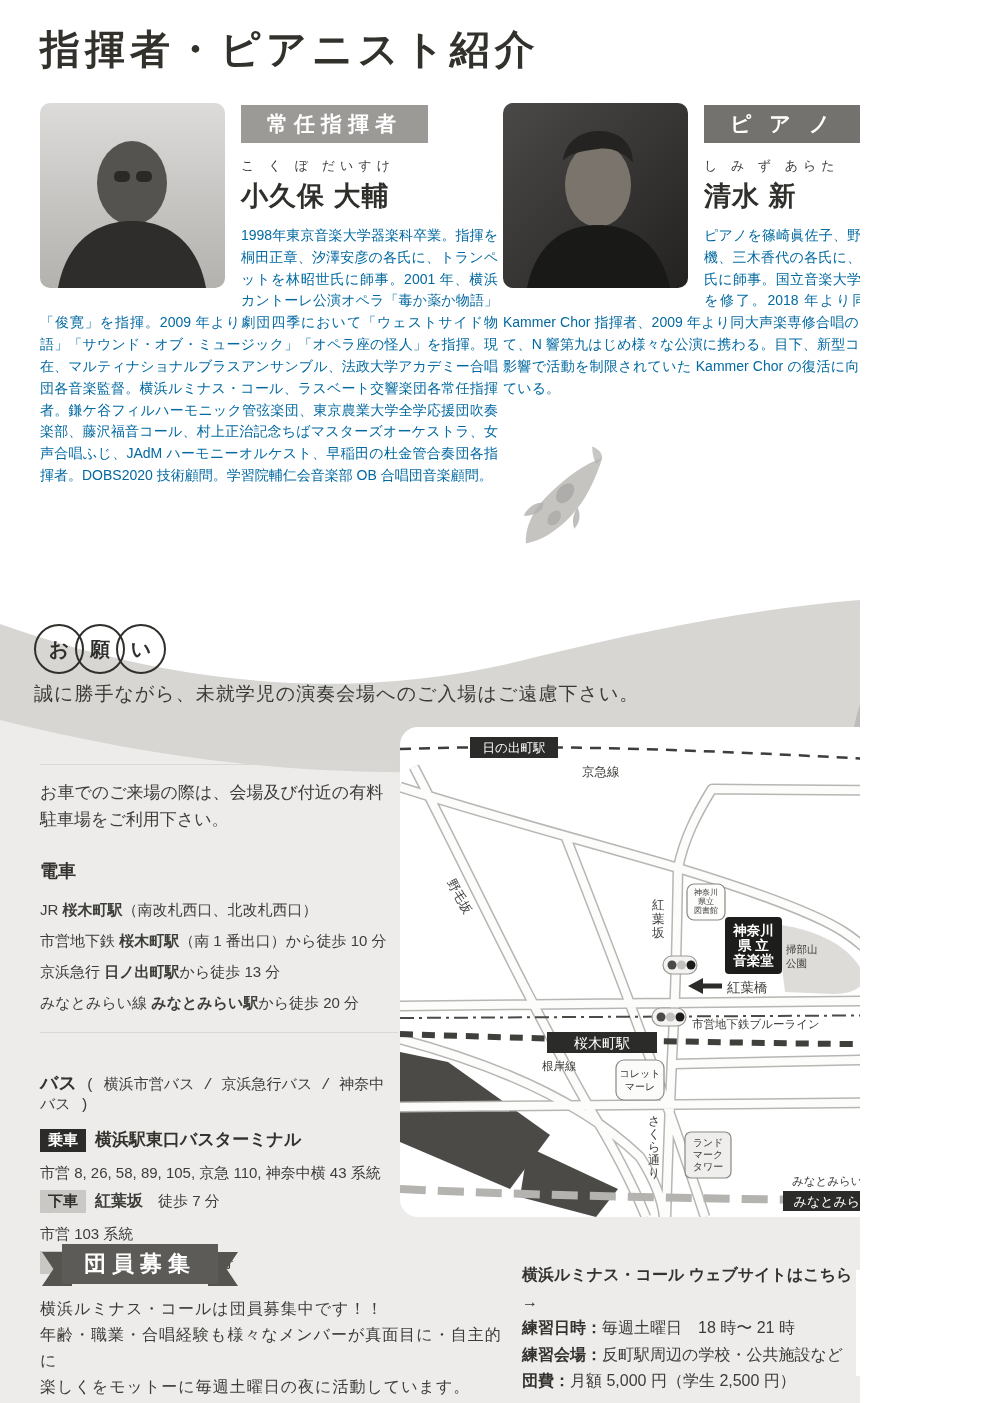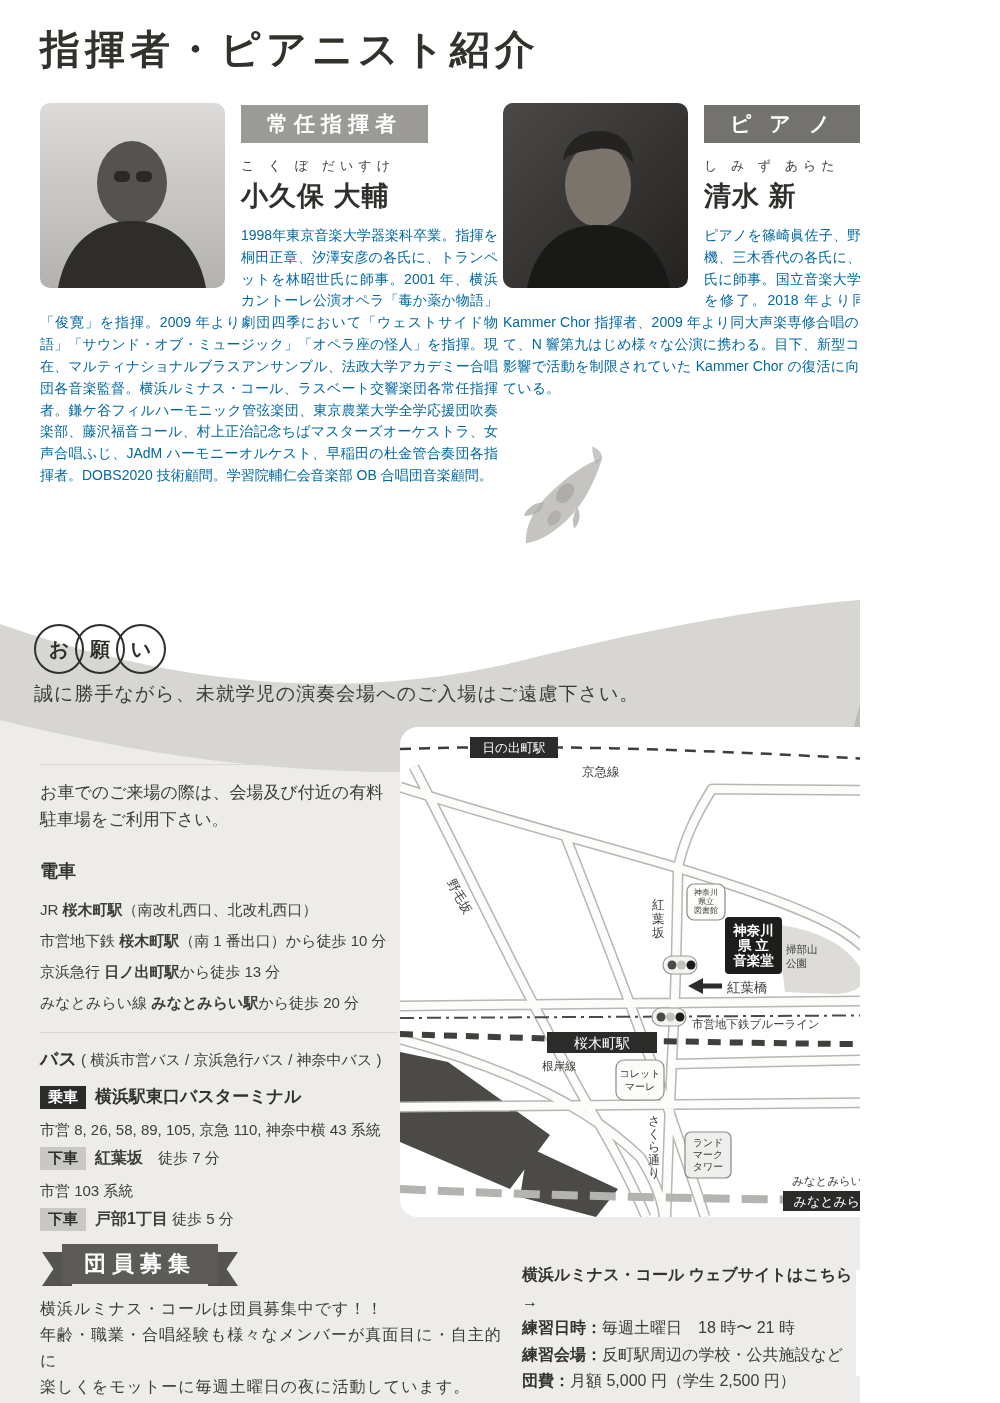--- a/index.html
+++ b/index.html
@@ -42,21 +42,21 @@
   .notice-text{font-size:19px;color:#3a3a37;margin-top:7px;letter-spacing:1px;}
   
   .venue{position:absolute;left:40px;top:750px;width:358px;z-index:2;}
   .venue-title-row{display:flex;align-items:baseline;gap:14px;}
   .venue-title{font-size:30px;font-weight:bold;color:#35342f;letter-spacing:2px;}
   .venue-subtitle{font-size:19px;font-weight:bold;color:#3a3a36;}
   .venue hr{border:none;border-top:1px solid #d9d8d4;margin:14px 0 14px 0;}
   .car-note{font-size:17px;line-height:1.6;color:#3d3d3a;}
   .sec-head{font-size:18px;font-weight:bold;color:#33322e;margin-top:26px;}
   .t-lines{margin-top:12px;font-size:15px;line-height:2.05;color:#3d3d3a;}
-  .bus-head{margin-top:14px;font-size:15px;color:#3d3d3a;}
+  .bus-head{margin-top:38px;font-size:15px;color:#3d3d3a;font-family:Liberation Mono, monospace;}
   .bus-head b{font-size:18px;color:#33322e;}
   .ride-row{margin-top:14px;font-size:17px;font-weight:bold;color:#33322e;}
   .badge-on{display:inline-block;background:#2b2b29;color:#fff;font-size:15px;font-weight:bold;
       padding:2px 8px;margin-right:9px;}
   .badge-off{display:inline-block;background:#c9c8c4;color:#2e2e2b;font-size:15px;font-weight:bold;
       padding:2px 8px;margin-right:9px;}
   .route{font-size:15px;margin-top:12px;color:#3d3d3a;}
   .stop-row{margin-top:7px;font-size:15px;color:#3d3d3a;}
   .stop-row b{font-size:16px;}
   

